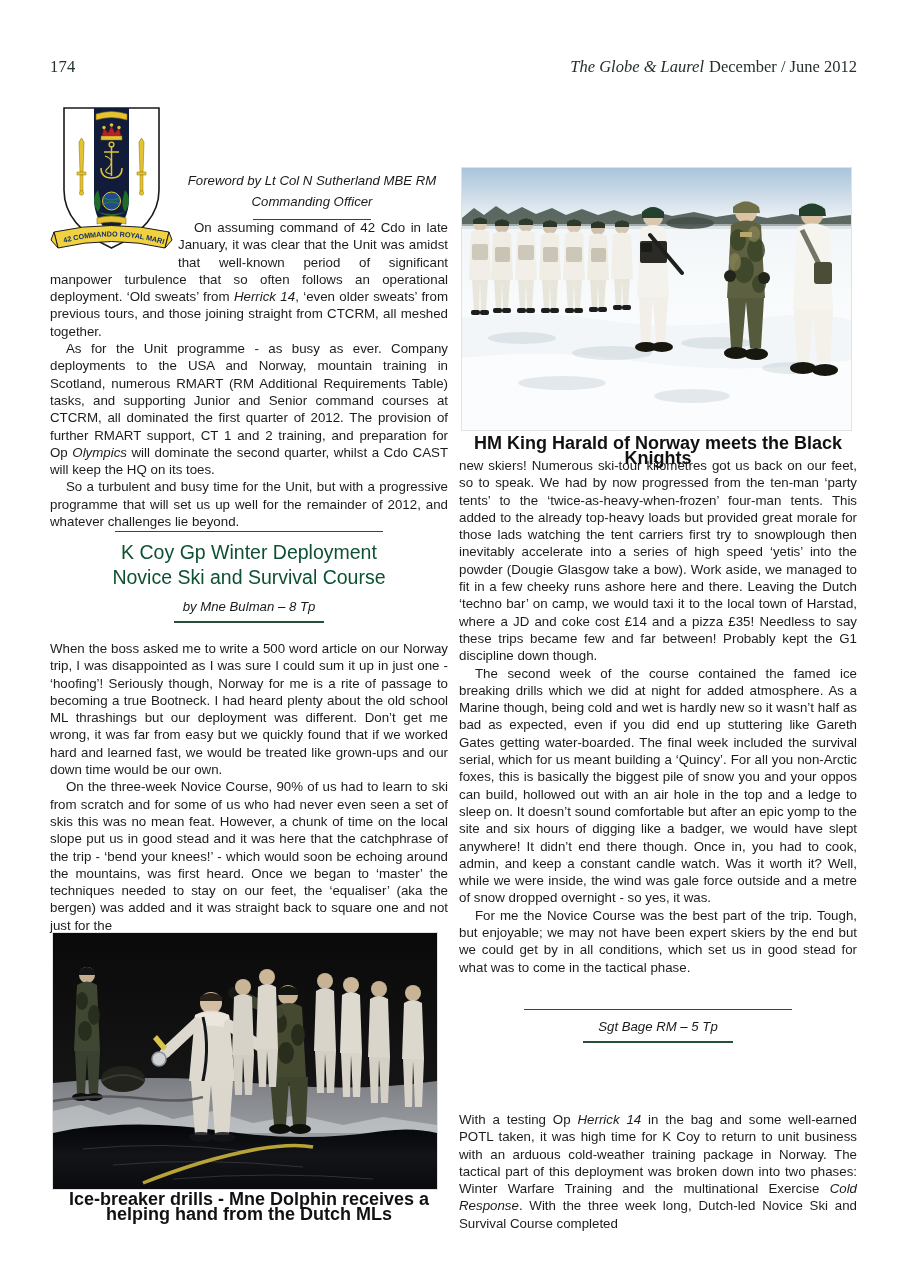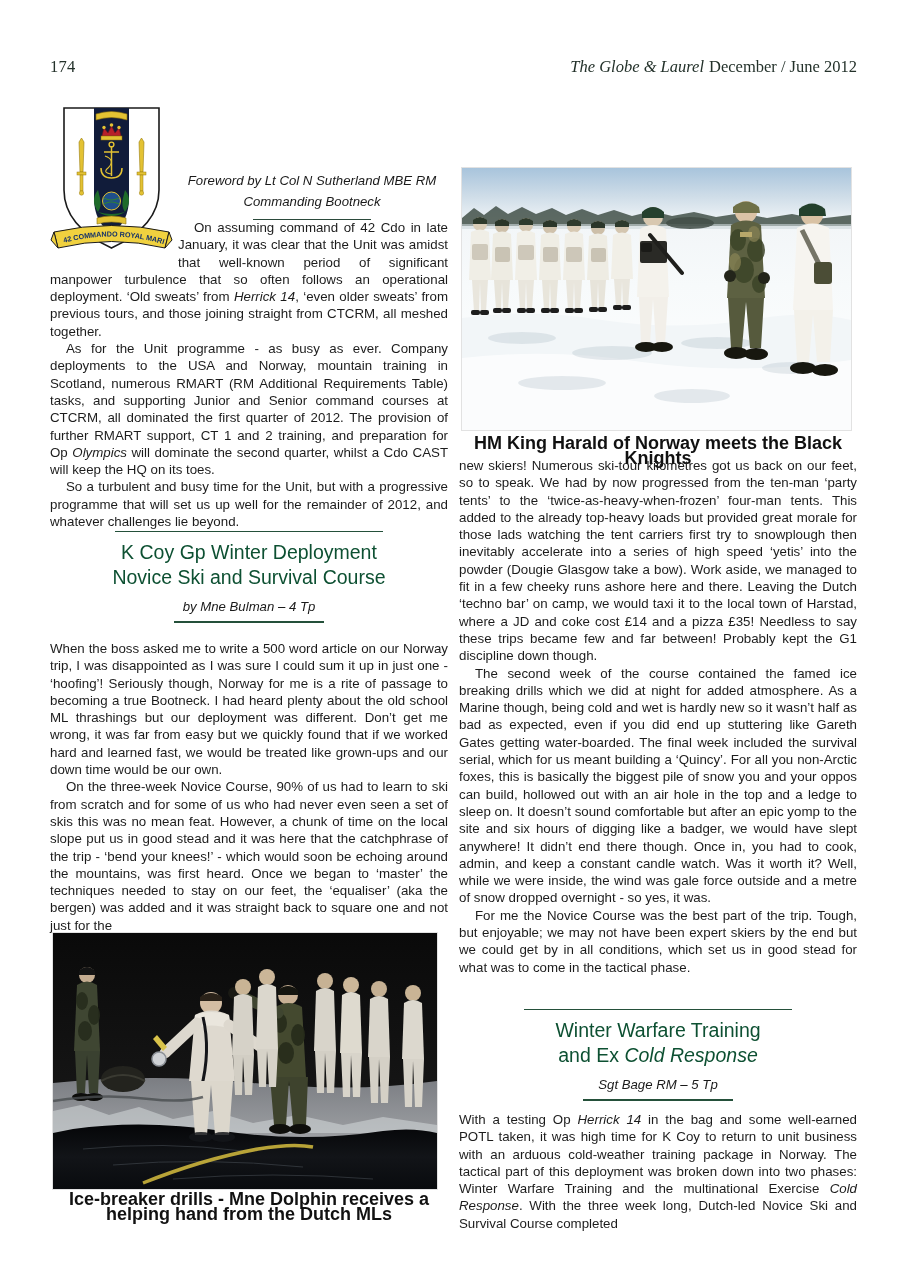--- a/index.html
+++ b/index.html
@@ -278,38 +278,38 @@
         <path id="mottoPath" d="M10 146 Q61.5 131 113 146" fill="none"></path>
         <text font-family="Liberation Sans, sans-serif" font-size="7.2" font-weight="bold" fill="#12306a">
           <textPath href="#mottoPath" startOffset="4%">42 COMMANDO ROYAL MARINES</textPath>
         </text>
       </g>
     </svg>
   </div>
 
   <div class="foreword-byline">
     <div>Foreword by Lt Col N Sutherland MBE RM</div>
-    <div>Commanding Bootneck</div>
+    <div>Commanding Officer</div>
     <div class="rule-short"></div>
   </div>
 
   <div class="col" id="col-left-top">
     <div class="crest-float"></div>
     <p><span>On assuming command of 42 Cdo in late January, it was clear that the Unit was amidst that well-known period of significant manpower turbulence that so often follows an operational deployment. ‘Old sweats’ from </span><em>Herrick 14</em><span>, ‘even older sweats’ from previous tours, and those joining straight from CTCRM, all meshed together.</span></p>
     <p><span>As for the Unit programme - as busy as ever. Company deployments to the USA and Norway, mountain training in Scotland, numerous RMART (RM Additional Requirements Table) tasks, and supporting Junior and Senior command courses at CTCRM, all dominated the first quarter of 2012. The provision of further RMART support, CT 1 and 2 training, and preparation for Op </span><em>Olympics</em><span> will dominate the second quarter, whilst a Cdo CAST will keep the HQ on its toes.</span></p>
     <p>So a turbulent and busy time for the Unit, but with a progressive programme that will set us up well for the remainder of 2012, and whatever challenges lie beyond.</p>
   </div>
 
   <div class="section-head" id="head-k-coy">
     <div class="head-rule"></div>
     <div class="section-title">
       <div>K Coy Gp Winter Deployment</div>
       <div>Novice Ski and Survival Course</div>
     </div>
-    <div class="section-author">by Mne Bulman – 4 Tp</div>
+    <div class="section-author">by Mne Bulman – 8 Tp</div>
     <div class="head-rule below"></div>
   </div>
 
   <div class="col" id="col-left-mid">
     <p class="noindent">When the boss asked me to write a 500 word article on our Norway trip, I was disappointed as I was sure I could sum it up in just one - ‘hoofing’! Seriously though, Norway for me is a rite of passage to becoming a true Bootneck. I had heard plenty about the old school ML thrashings but our deployment was different. Don’t get me wrong, it was far from easy but we quickly found that if we worked hard and learned fast, we would be treated like grown-ups and our down time would be our own.</p>
     <p>On the three-week Novice Course, 90% of us had to learn to ski from scratch and for some of us who had never even seen a set of skis this was no mean feat. However, a chunk of time on the local slope put us in good stead and it was here that the catchphrase of the trip - ‘bend your knees!’ - which would soon be echoing around the mountains, was first heard. Once we began to ‘master’ the techniques needed to stay on our feet, the ‘equaliser’ (aka the bergen) was added and it was straight back to square one and not just for the</p>
   </div>
 
   <div class="photo" id="photo-king">
     <svg viewBox="0 0 389 262" xmlns="http://www.w3.org/2000/svg" preserveAspectRatio="none">
@@ -585,24 +585,20 @@
       <ellipse cx="70" cy="146" rx="22" ry="13" fill="#23231e"></ellipse>
       <path d="M48 148 Q70 136 92 148" stroke="#3a3a32" stroke-width="2" fill="none"></path>
 
       <path d="M0 168 Q50 160 96 166 Q130 170 150 164" stroke="#4a4d50" stroke-width="2.5" fill="none" opacity="0.8"></path>
     </svg>
   </div>
   <div class="caption" id="caption-ice">Ice-breaker drills - Mne Dolphin receives a helping hand from the Dutch MLs</div>
 
   <div class="section-head" id="head-winter">
     <div class="head-rule"></div>
-    <div class="section-title">
-      <div>Winter Warfare Training</div>
-      <div><span>and Ex </span><span class="ital">Cold Response</span></div>
-    </div>
     <div class="section-author">Sgt Bage RM – 5 Tp</div>
     <div class="head-rule below"></div>
   </div>
 
   <div class="col" id="col-right-bottom">
     <p class="noindent"><span>With a testing Op </span><em>Herrick 14</em><span> in the bag and some well-earned POTL taken, it was high time for K Coy to return to unit business with an arduous cold-weather training package in Norway. The tactical part of this deployment was broken down into two phases: Winter Warfare Training and the multinational Exercise </span><em>Cold Response</em><span>. With the three week long, Dutch-led Novice Ski and Survival Course completed</span></p>
   </div>
 
 </div>
 

